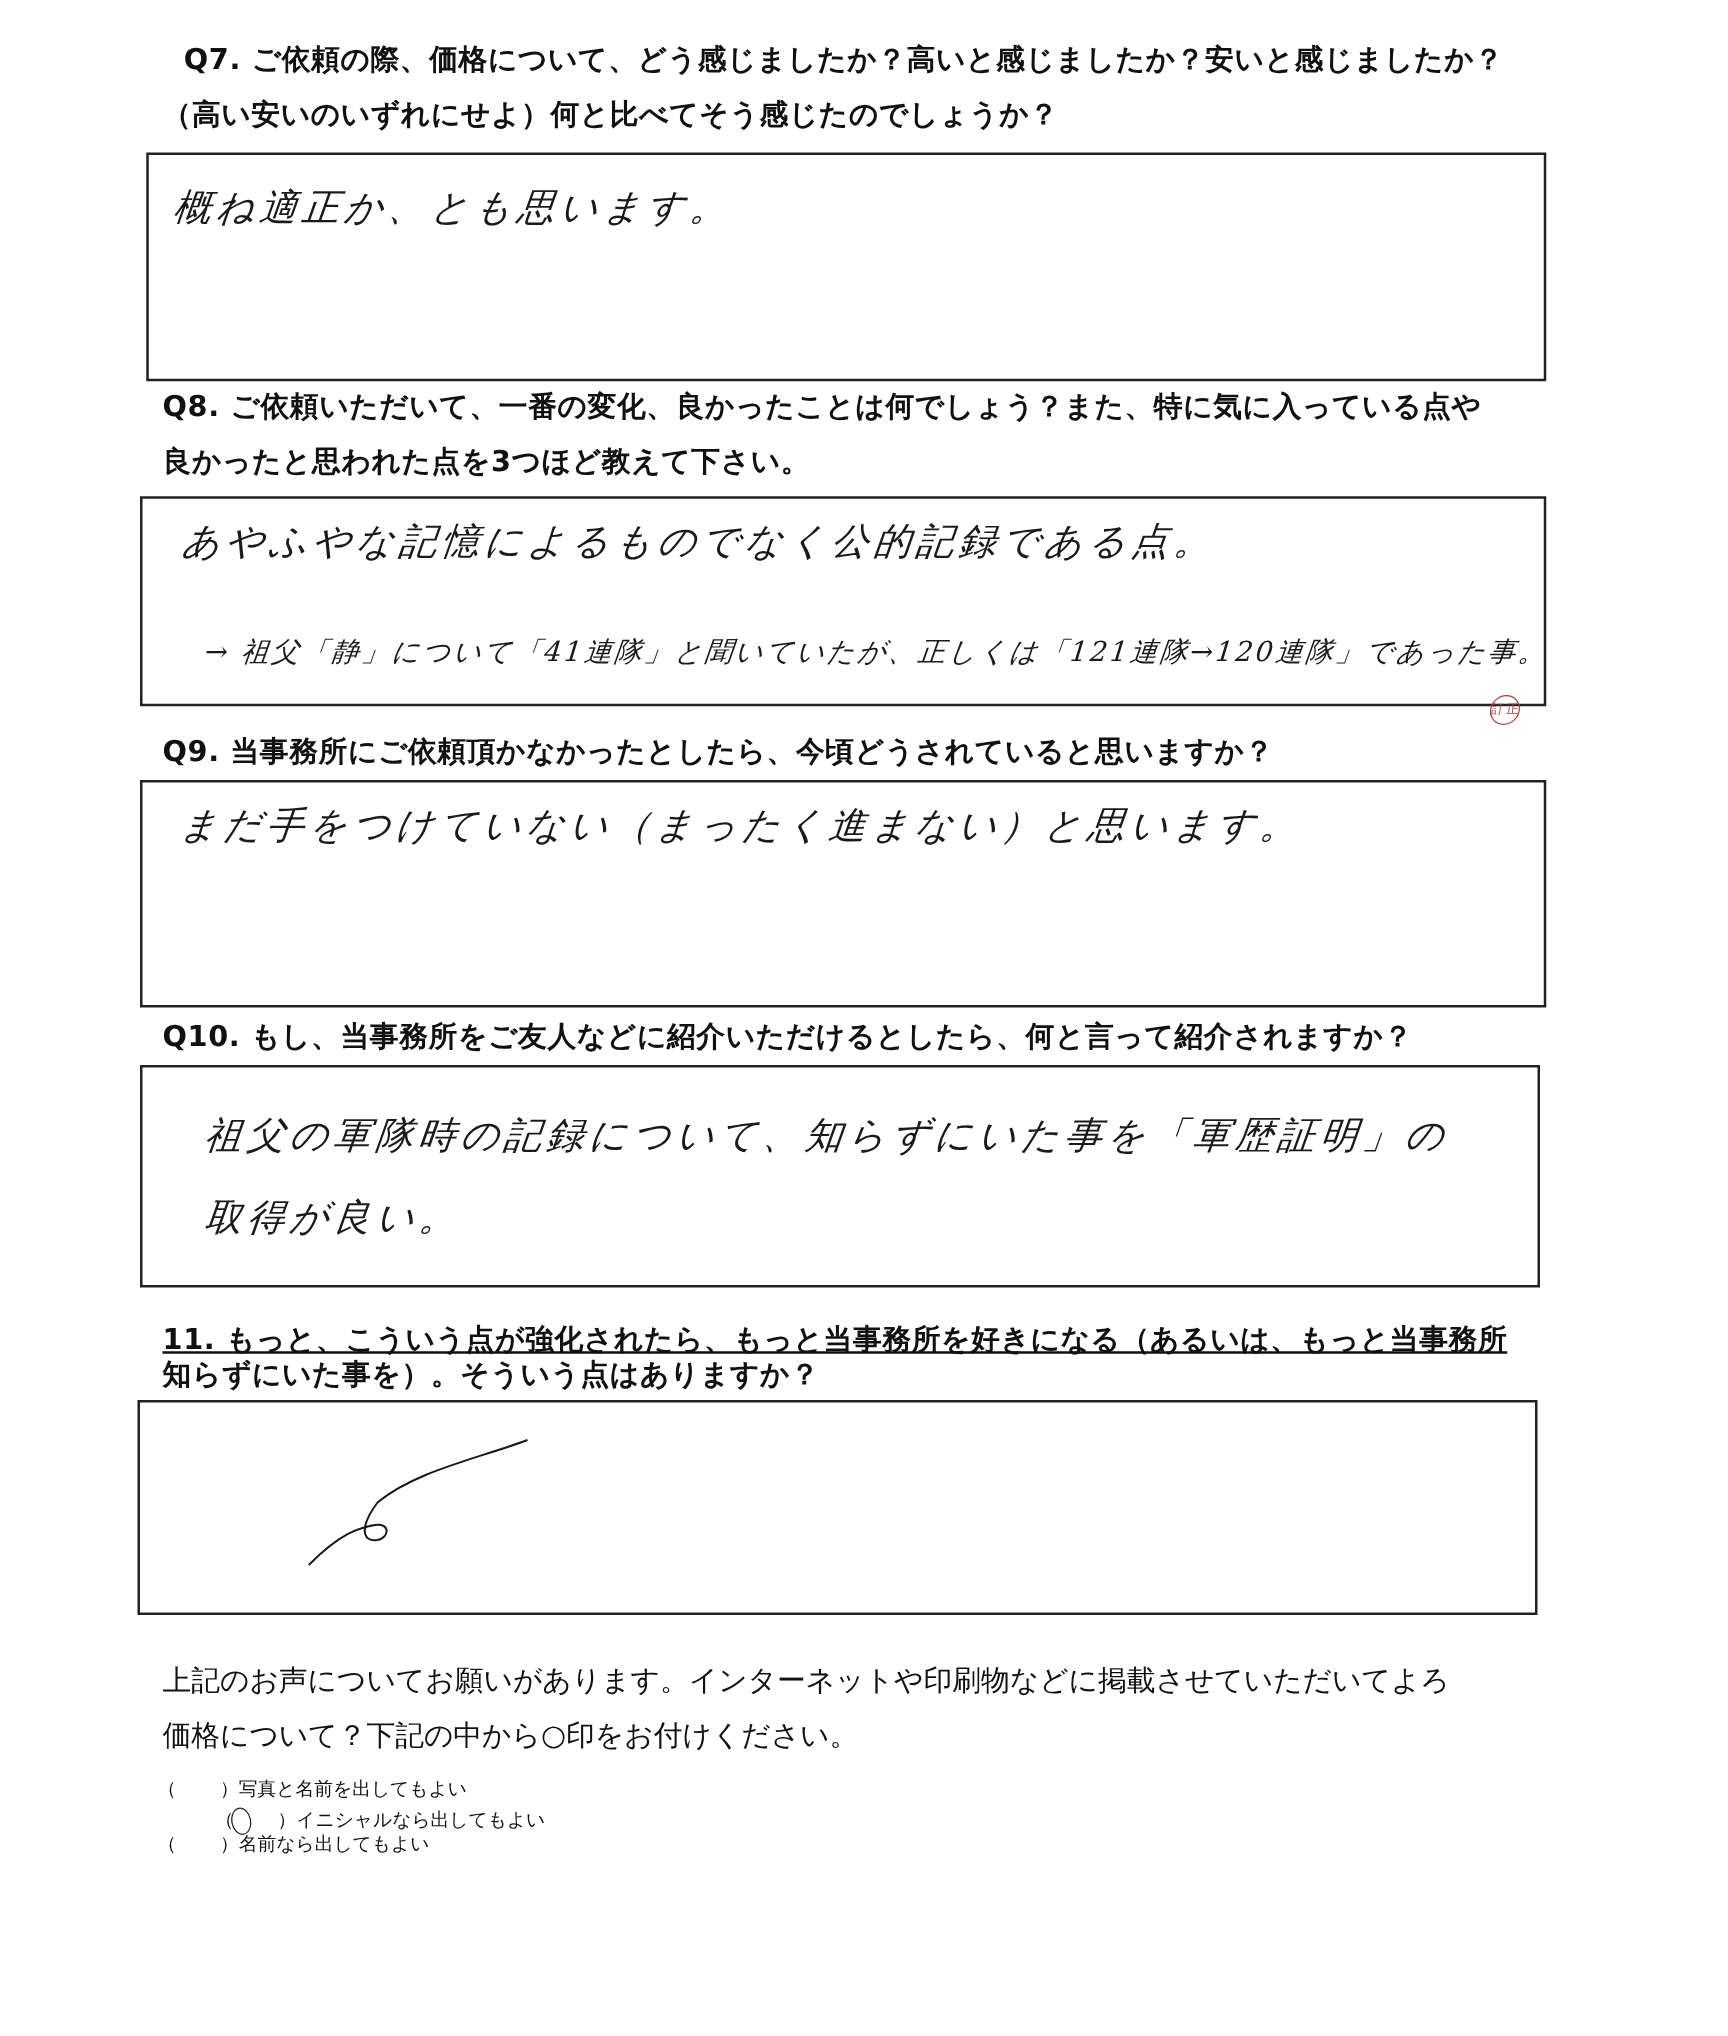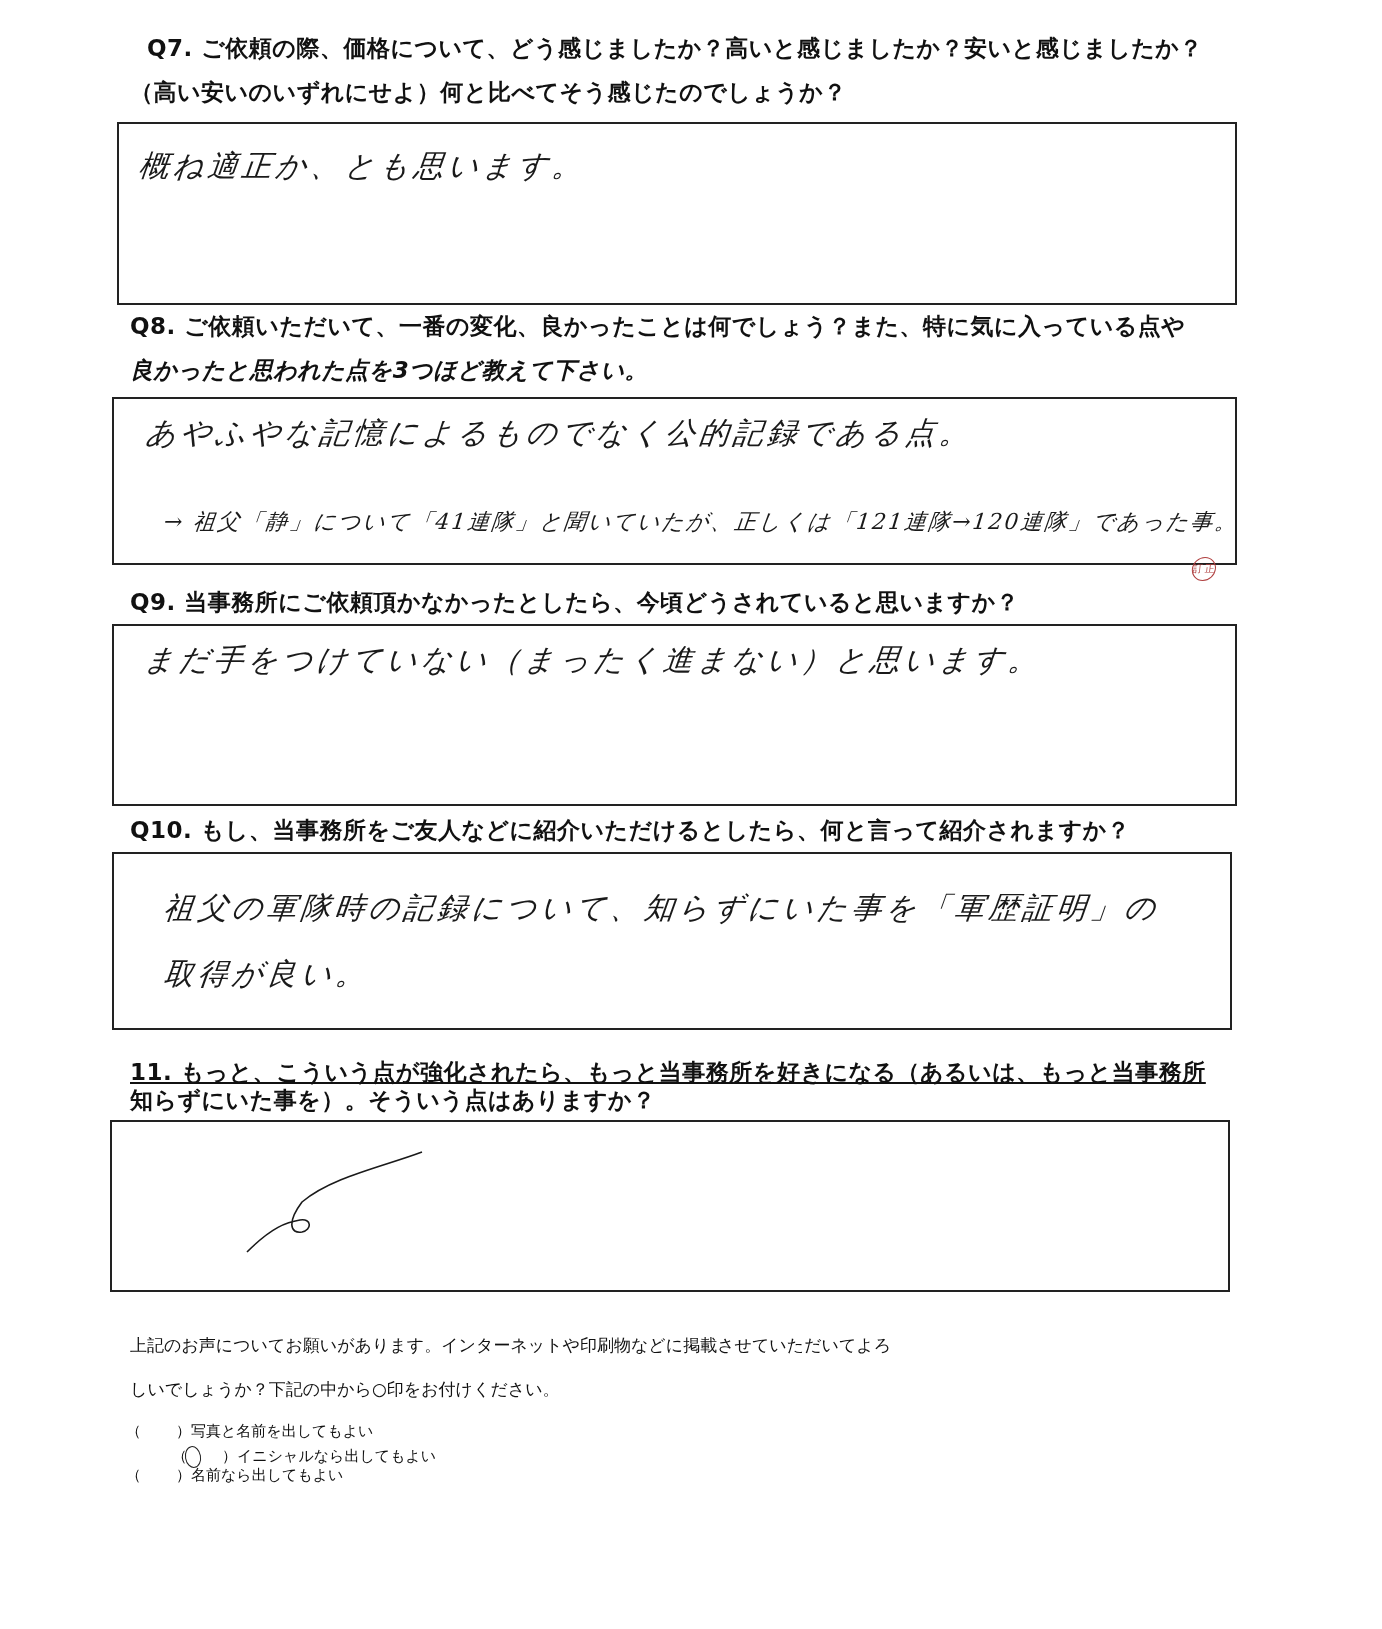--- a/index.html
+++ b/index.html
@@ -18,41 +18,41 @@
     position: absolute; font-family: "DejaVu Serif", serif; font-size: 30px; color: #1a1a1a;
     font-style: italic; letter-spacing: 4px; white-space: nowrap; transform: skewX(-6deg);
   }
   .hw.small { font-size: 22px; letter-spacing: 2px; }
   .stamp {
     display: inline-block; width: 22px; height: 22px; border: 1.5px solid #b04040; border-radius: 50%;
     color: #b04040; font-size: 10px; line-height: 22px; text-align: center; font-style: normal;
     vertical-align: middle; margin: 0 2px;
   }
   .plain {
-    position: absolute; left: 130px; font-size: 17px; line-height: 40px; color: #111; white-space: nowrap;
+    position: absolute; left: 130px; font-size: 23px; line-height: 40px; color: #111; white-space: nowrap;
   }
   .opt { position: absolute; left: 126px; font-size: 15px; line-height: 40px; color: #111; white-space: nowrap; }
   .paren { display: inline-block; width: 50px; position: relative; }
   .mark {
     position: absolute; left: 13px; top: 10px; width: 14px; height: 20px; border: 1.6px solid #222;
     border-radius: 50%; transform: rotate(-10deg);
   }
   svg.scribble { position: absolute; left: 0; top: 0; }
 </style>
 </head>
 <body>
 
 <div class="q" style="top:28px;margin-left:17px;">Q7. ご依頼の際、価格について、どう感じましたか？高いと感じましたか？安いと感じましたか？</div>
 <div class="q" style="top:72px;">（高い安いのいずれにせよ）何と比べてそう感じたのでしょうか？</div>
 <div class="box" style="left:117px; top:122px; width:1120px; height:183px;">
   <div class="hw" style="left:20px; top:22px;">概ね適正か、とも思います。</div>
 </div>
 
 <div class="q" style="top:306px;">Q8. ご依頼いただいて、一番の変化、良かったことは何でしょう？また、特に気に入っている点や</div>
-<div class="q" style="top:350px;font-style:italic;">良かったと思われた点を3つほど教えて下さい。</div>
+<div class="q" style="top:350px;">良かったと思われた点を3つほど教えて下さい。</div>
 <div class="box" style="left:112px; top:397px; width:1125px; height:168px;">
   <div class="hw" style="left:32px; top:14px;">あやふやな記憶によるものでなく公的記録である点。</div>
   <div class="hw small" style="left:50px; top:108px;">→ 祖父「静」について「41連隊」と聞いていたが、正しくは「121連隊→120連隊」であった事。</div>
 </div>
 <div class="hw small" style="left:1190px; top:555px;"><span class="stamp">訂正</span></div>
 
 <div class="q" style="top:582px;">Q9. 当事務所にご依頼頂かなかったとしたら、今頃どうされていると思いますか？</div>
 <div class="box" style="left:112px; top:624px; width:1125px; height:182px;">
   <div class="hw" style="left:30px; top:14px;">まだ手をつけていない（まったく進まない）と思います。</div>
 </div>
@@ -65,21 +65,21 @@
 
 <div class="q" style="top:1052px;text-decoration:underline;">11. もっと、こういう点が強化されたら、もっと当事務所を好きになる（あるいは、もっと当事務所</div>
 <div class="q" style="top:1080px;">知らずにいた事を）。そういう点はありますか？</div>
 <div class="box" style="left:110px; top:1120px; width:1120px; height:172px;">
   <svg class="scribble" width="1120" height="172">
     <path d="M 135 130 C 160 105, 175 100, 188 98 C 200 96, 200 108, 190 110 C 178 112, 175 100, 190 80 C 220 55, 270 45, 310 30" fill="none" stroke="#1a1a1a" stroke-width="1.6"></path>
   </svg>
 </div>
 
 <div class="plain" style="top:1325px;">上記のお声についてお願いがあります。インターネットや印刷物などに掲載させていただいてよろ</div>
-<div class="plain" style="top:1369px;">しいでしょうか？下記の中から○印をお付けください。</div>
+<div class="plain" style="top:1369px;">価格について？下記の中から○印をお付けください。</div>
 
 <div class="opt" style="top:1411px;">
   <span class="paren"><span>（</span></span><span>）写真と名前を出してもよい</span>
 </div>
 <div class="opt" style="top:1455px;">
   <span class="paren"><span>（</span></span><span>）名前なら出してもよい</span>
 </div>
 <div class="opt" style="top:1436px;margin-left:46px;">
   <span class="paren"><span>（</span><span class="mark"></span></span><span>）イニシャルなら出してもよい</span>
 </div>

